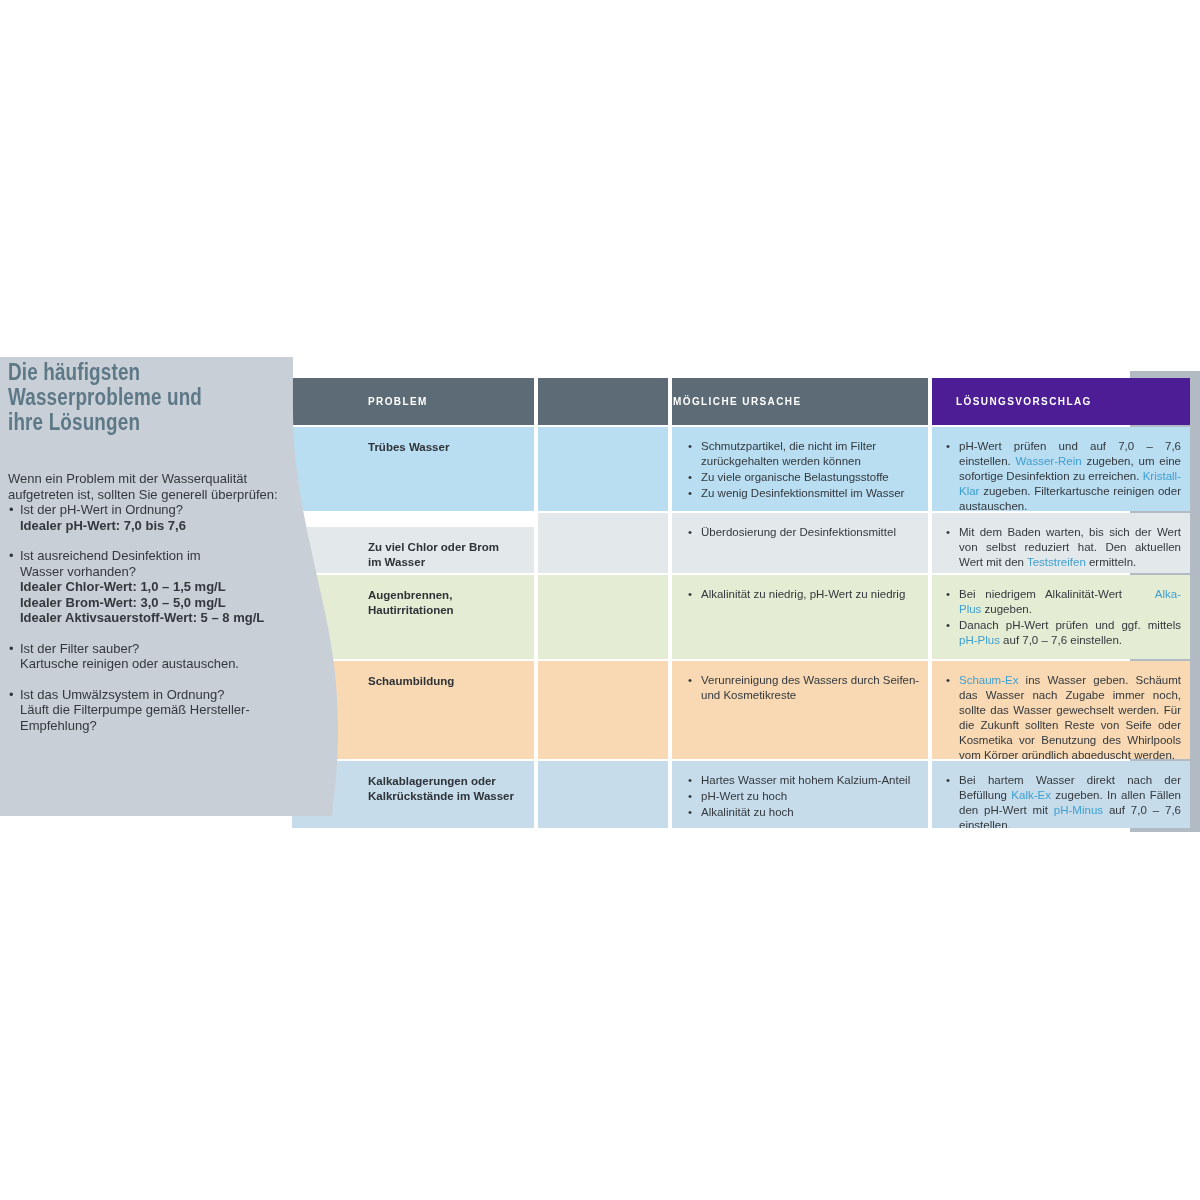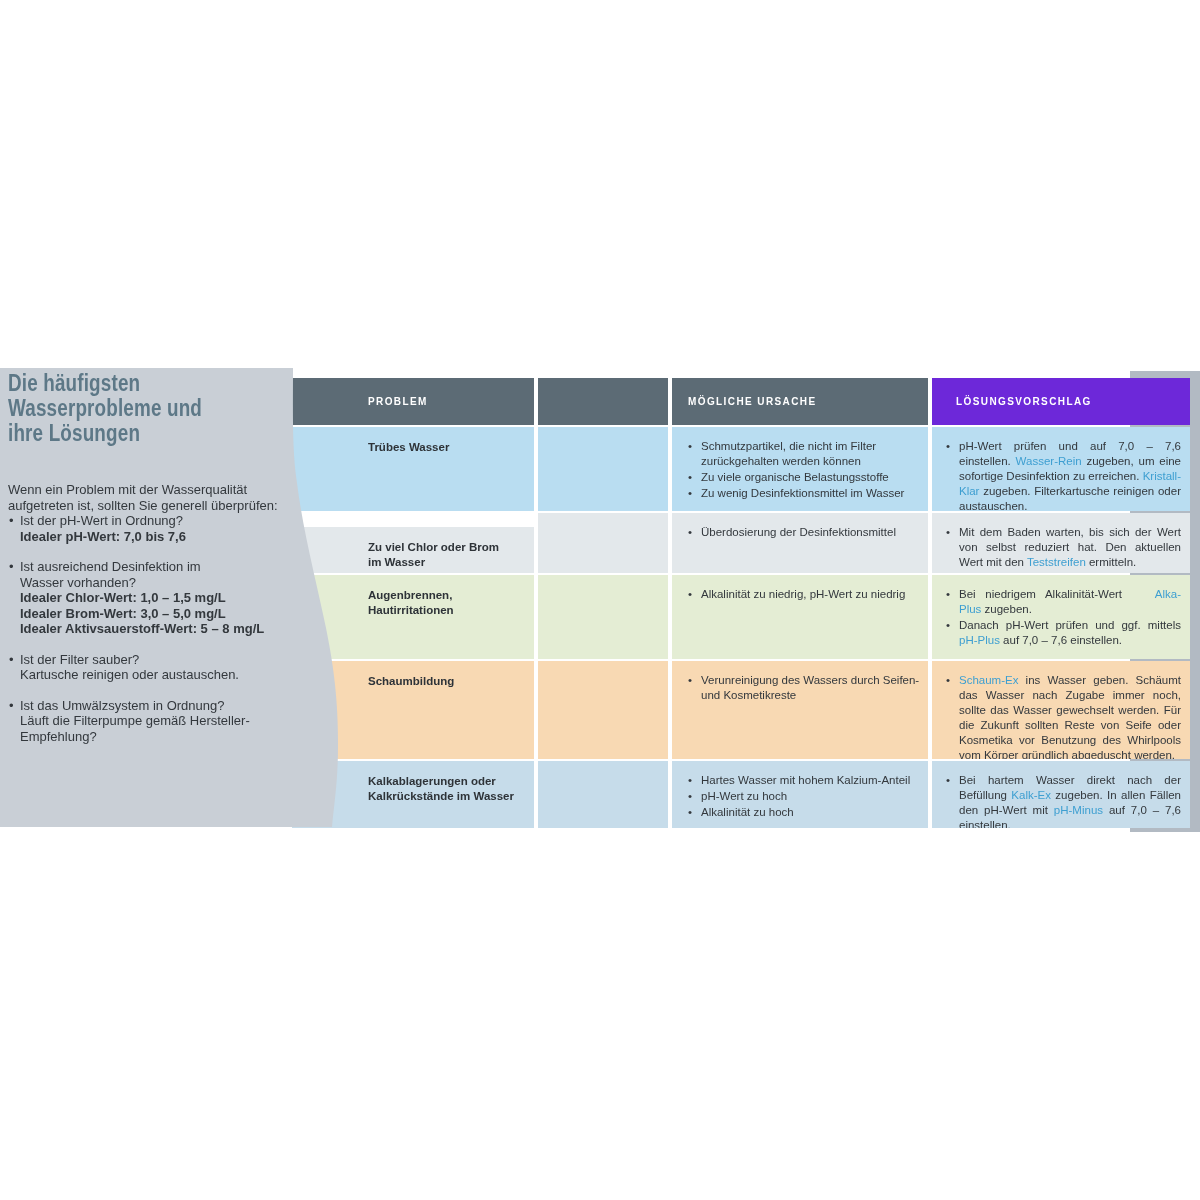--- a/index.html
+++ b/index.html
@@ -9,33 +9,33 @@
   .back-sheet{position:absolute;left:1130px;top:371px;width:73px;height:461px;background:#b2bac3;}
   
   .table{position:absolute;left:292px;top:378px;width:898px;display:grid;
          grid-template-columns:242px 130px 256px 258px;
          grid-template-rows:47px 84px 60px 84px 98px 67px;
          column-gap:4px;row-gap:2px;}
   .cell{overflow:hidden;}
   .cell.h{background:#5c6b75;color:#ffffff;font-weight:bold;font-size:10px;letter-spacing:1.4px;
           display:flex;align-items:center;}
   .cell.h.col1{padding-left:76px;}
-  .cell.h.col3{padding-left:16px;}
+  .cell.h.col3{padding-left:1px;}
   .cell.h.col4{padding-left:14px;}
   .cell.p{padding:13px 8px 0 76px;font-weight:bold;font-size:11.5px;line-height:15px;
           white-space:pre-line;color:#2e3338;}
   .cell.c,.cell.s{padding:12px 8px 0 16px;font-size:11.5px;line-height:15px;}
   .cell.s{padding-left:14px;padding-right:9px;}
   .blist{margin:0;padding:0;list-style:none;}
   .blist li{position:relative;padding-left:13px;margin:0 0 1px 0;}
   .blist li .blt{position:absolute;left:0;top:0;}
   .cell.s .blist li{text-align:justify;}
   .hl{color:#3e9fd1;}
   
-  .sidebar{position:absolute;left:0;top:368px;width:345px;height:459px;}
+  .sidebar{position:absolute;left:0;top:357px;width:345px;height:459px;}
   .sidebar svg{position:absolute;left:0;top:0;}
   .sidebar-text{position:absolute;left:8px;top:3px;width:278px;}
   .sb-title{font-weight:bold;font-size:23px;line-height:25px;color:#5d7887;
             transform:scaleX(0.82);transform-origin:left top;white-space:nowrap;
             letter-spacing:0.2px;margin:0 0 1px 0;}
   .sb-body{margin-top:36px;font-size:13px;line-height:15.5px;color:#33383d;}
   .sb-intro{white-space:pre-line;margin:0;}
   .check{margin-top:0;}
   .check + .check{margin-top:15px;}
   .check .line{position:relative;padding-left:12px;white-space:pre-line;}
@@ -46,21 +46,21 @@
 <body>
 
 <div class="stage">
 
   <div class="back-sheet"></div>
 
   <div class="table" id="table">
       <div class="cell h col1" style="background: rgb(92, 107, 117);">PROBLEM</div>
       <div class="cell h col2" style="background: rgb(92, 107, 117);"></div>
       <div class="cell h col3" style="background: rgb(92, 107, 117);">MÖGLICHE URSACHE</div>
-      <div class="cell h col4" style="background: #6d28d9; padding-left: 24px;">LÖSUNGSVORSCHLAG</div>
+      <div class="cell h col4" style="background: #4c1d95; padding-left: 24px;">LÖSUNGSVORSCHLAG</div>
       <div class="cell p" style="background: rgb(185, 221, 241);">Trübes Wasser</div>
       <div class="cell e" style="background: rgb(185, 221, 241);"></div>
       <div class="cell c" style="background: rgb(185, 221, 241);">
         <ul class="blist">
           <li><span class="blt">•</span>Schmutzpartikel, die nicht im Filter zurückgehalten werden können</li>
           <li><span class="blt">•</span>Zu viele organische Belastungsstoffe</li>
           <li><span class="blt">•</span>Zu wenig Desinfektionsmittel im Wasser</li>
         </ul>
       </div>
       <div class="cell s" style="background: rgb(185, 221, 241);">

